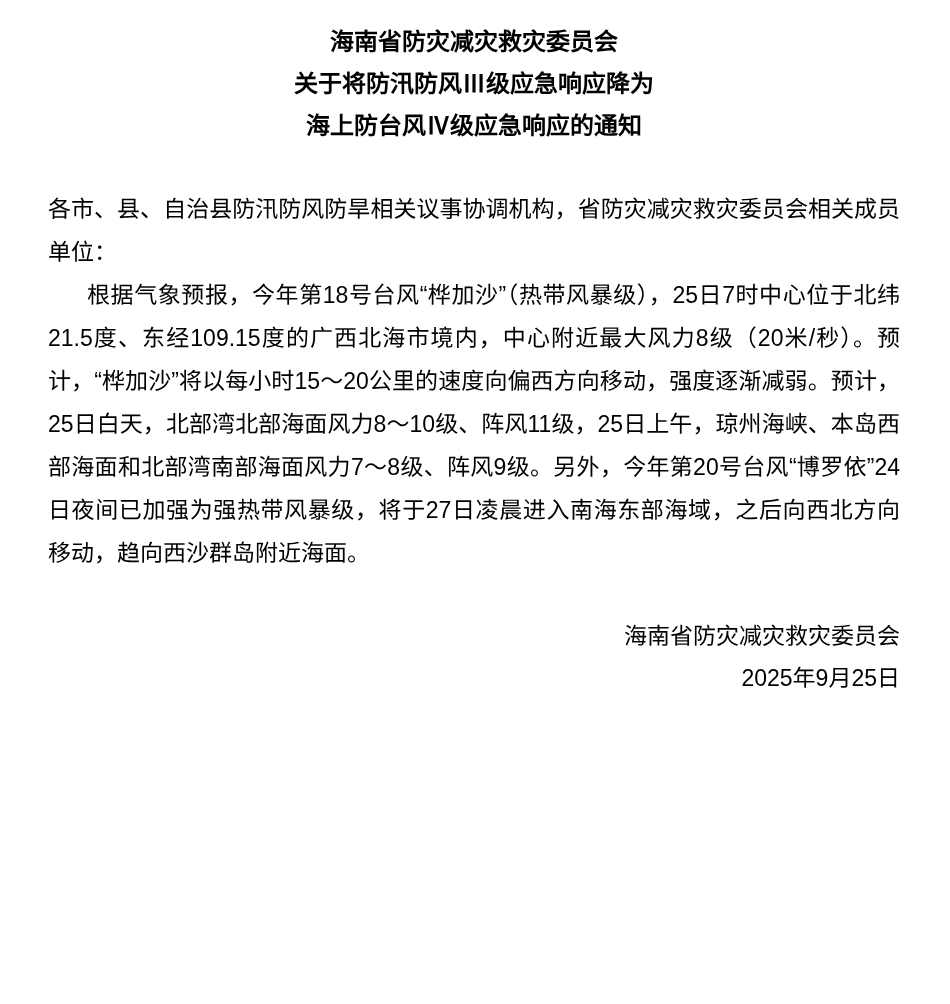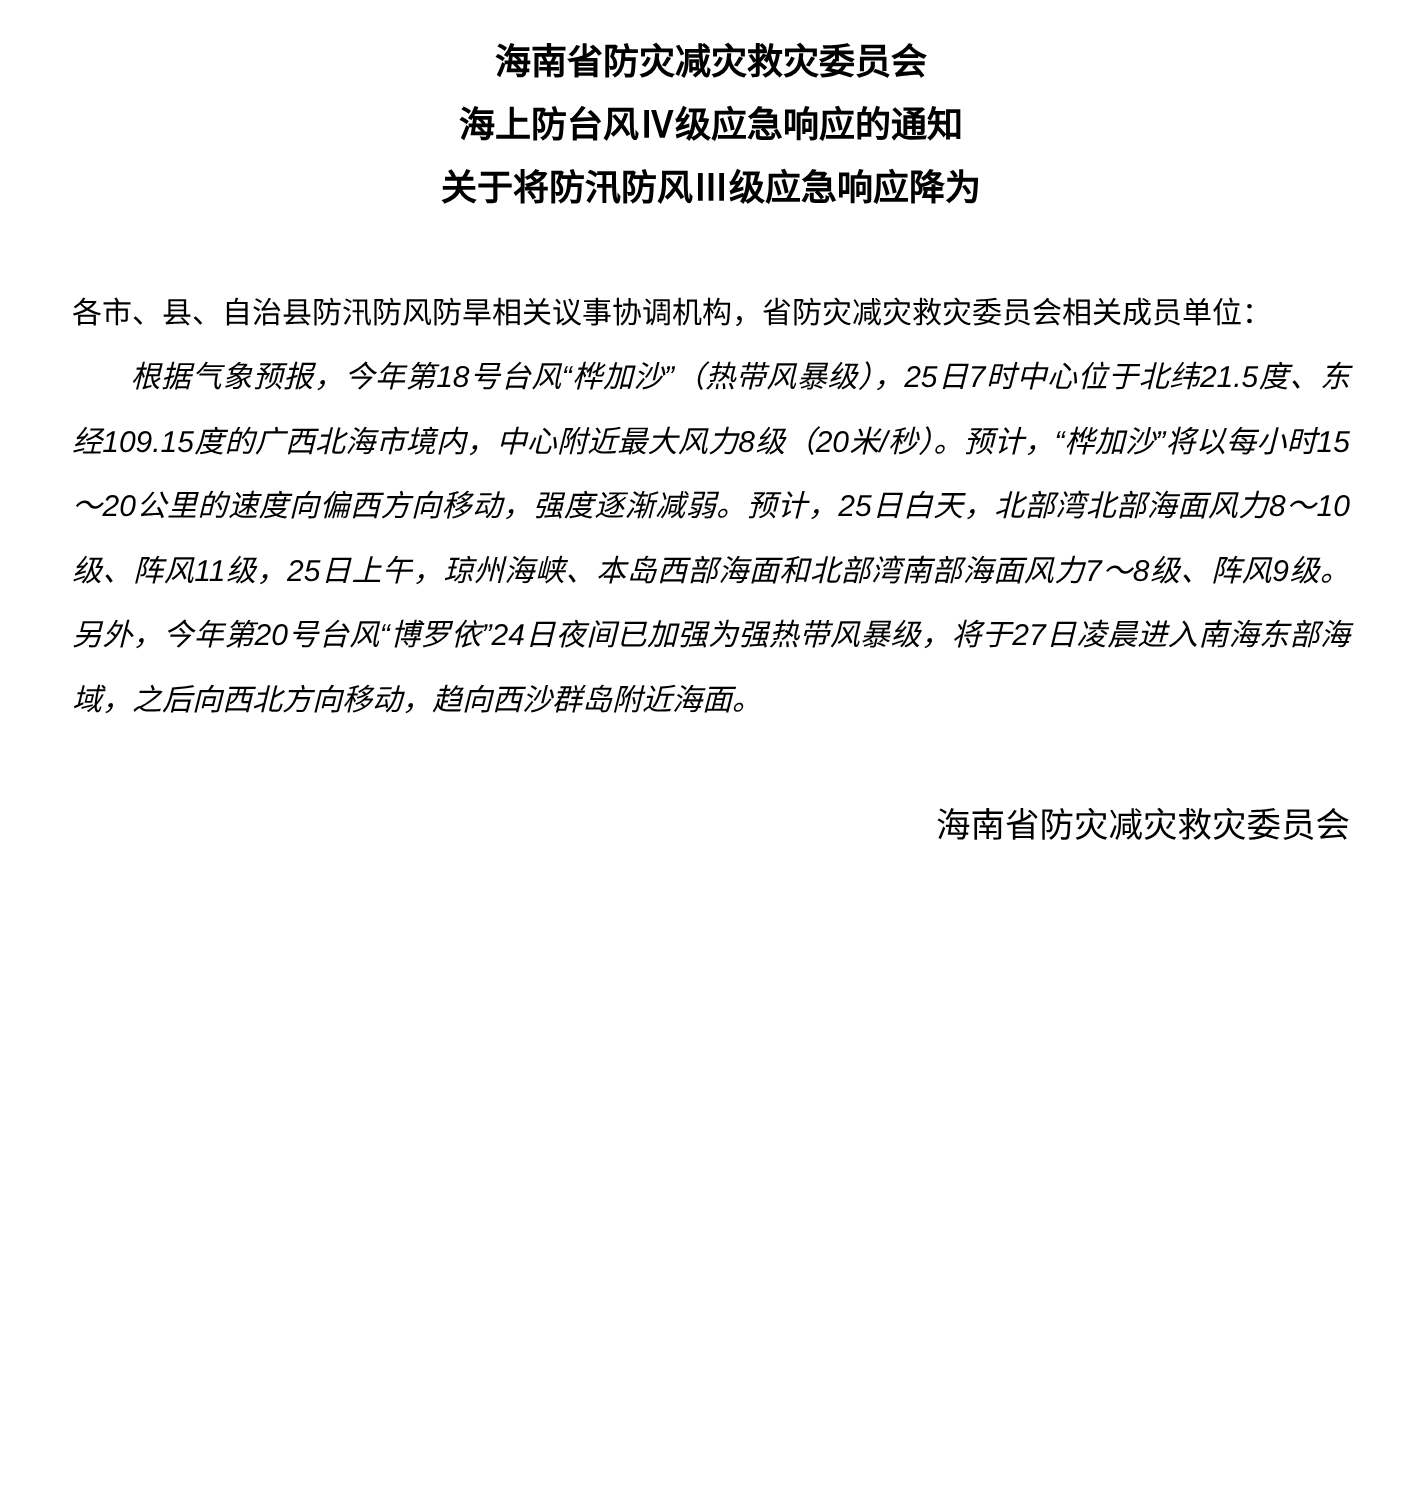--- a/index.html
+++ b/index.html
@@ -15,51 +15,52 @@
     overflow: hidden;
   }
   .title-block p {
     font-size: 24px;
     font-weight: 700;
     line-height: 42px;
     text-align: center;
   }
   .doc-body {
     margin-top: 41px;
-    font-size: 20px;
+    font-size: 23px;
     line-height: 43px;
     text-align: justify;
     text-justify: inter-ideograph;
   }
   .doc-body p { margin: 0; }
-  .doc-body p.indent { text-indent: 39px; font-style: italic; }
+  .doc-body p.indent { text-indent: 39px; }
   .highlight {
     font-weight: 700;
     
   }
   .sign-block {
     margin-top: 40px;
     font-size: 23px;
     line-height: 42px;
     text-align: right;
   }
 </style>
 </head>
 <body>
 
 <div class="page" style="color: rgb(0, 0, 0); background: rgb(255, 255, 255);">
 
   <header class="title-block">
     <p>海南省防灾减灾救灾委员会</p>
+    <p>关于将防汛防风Ⅲ级应急响应降为</p>
     <p>海上防台风Ⅳ级应急响应的通知</p>
-    <p>关于将防汛防风Ⅲ级应急响应降为</p>
   </header>
 
   <main class="doc-body">
     <p>各市、县、自治县防汛防风防旱相关议事协调机构，省防灾减灾救灾委员会相关成员单位：</p>
     <p class="indent">根据气象预报，今年第18号台风“桦加沙”（热带风暴级），25日7时中心位于北纬21.5度、东经109.15度的广西北海市境内，中心附近最大风力8级（20米/秒）。预计，“桦加沙”将以每小时15～20公里的速度向偏西方向移动，强度逐渐减弱。预计，25日白天，北部湾北部海面风力8～10级、阵风11级，25日上午，琼州海峡、本岛西部海面和北部湾南部海面风力7～8级、阵风9级。另外，今年第20号台风“博罗依”24日夜间已加强为强热带风暴级，将于27日凌晨进入南海东部海域，之后向西北方向移动，趋向西沙群岛附近海面。</p>
   </main>
 
   <footer class="sign-block">
     <p>海南省防灾减灾救灾委员会</p>
+    <p>2025年9月25日</p>
   </footer>
 
 </div>
 
 </body></html>

